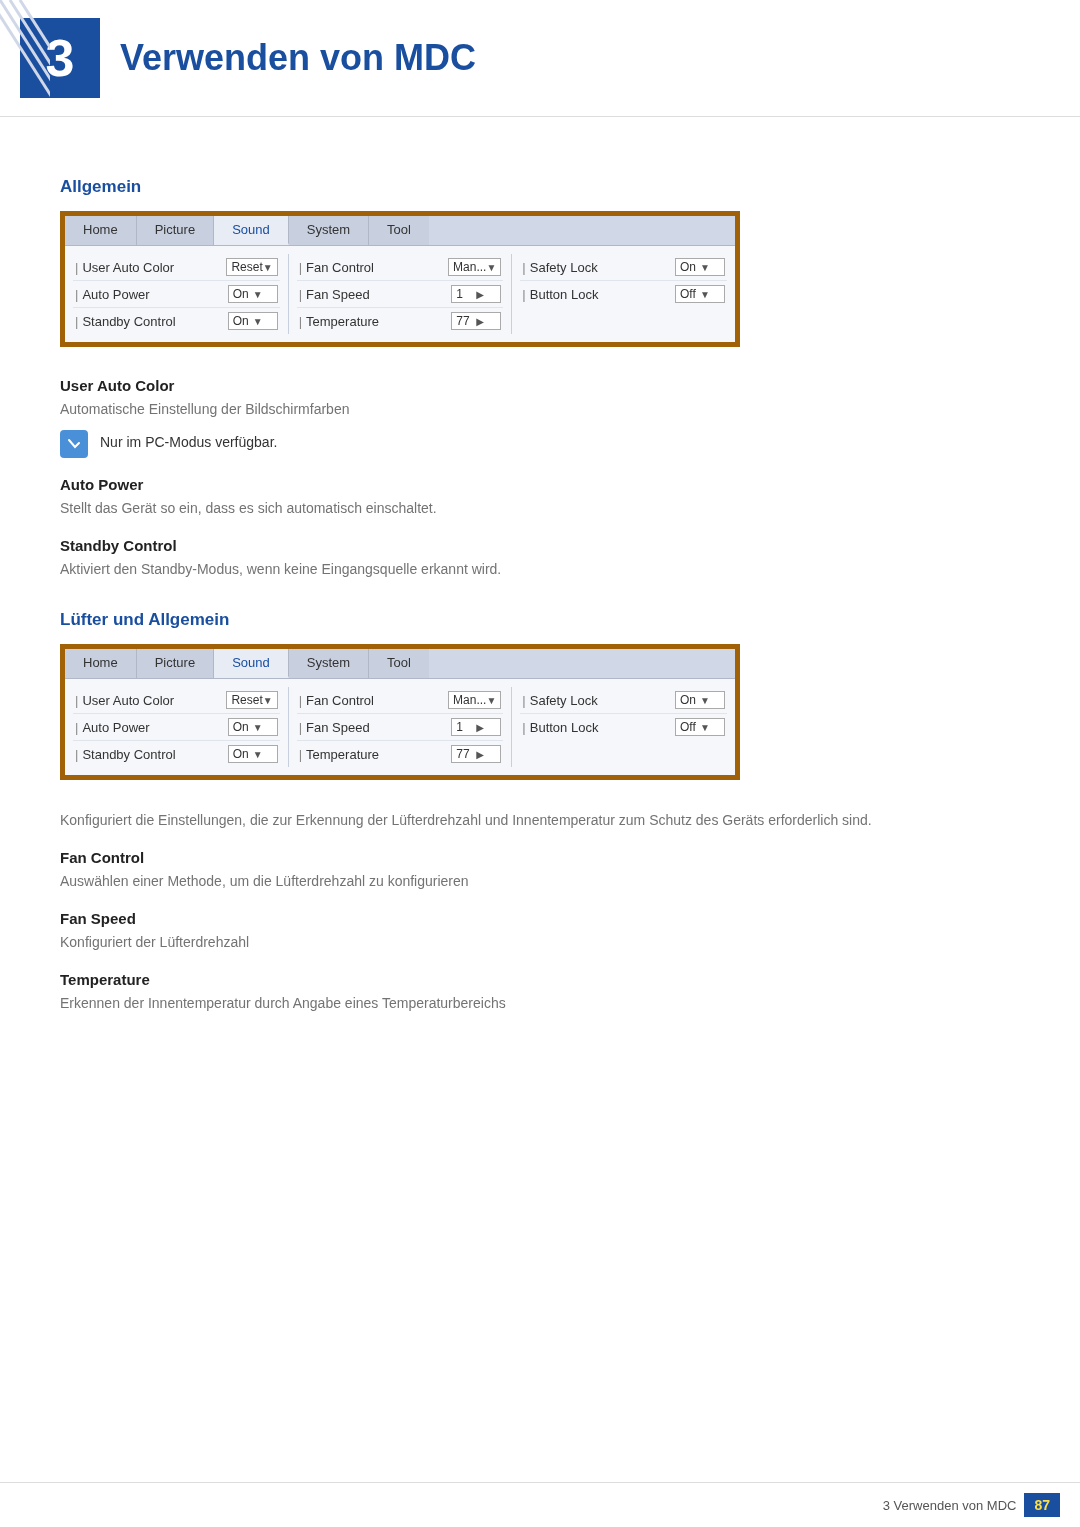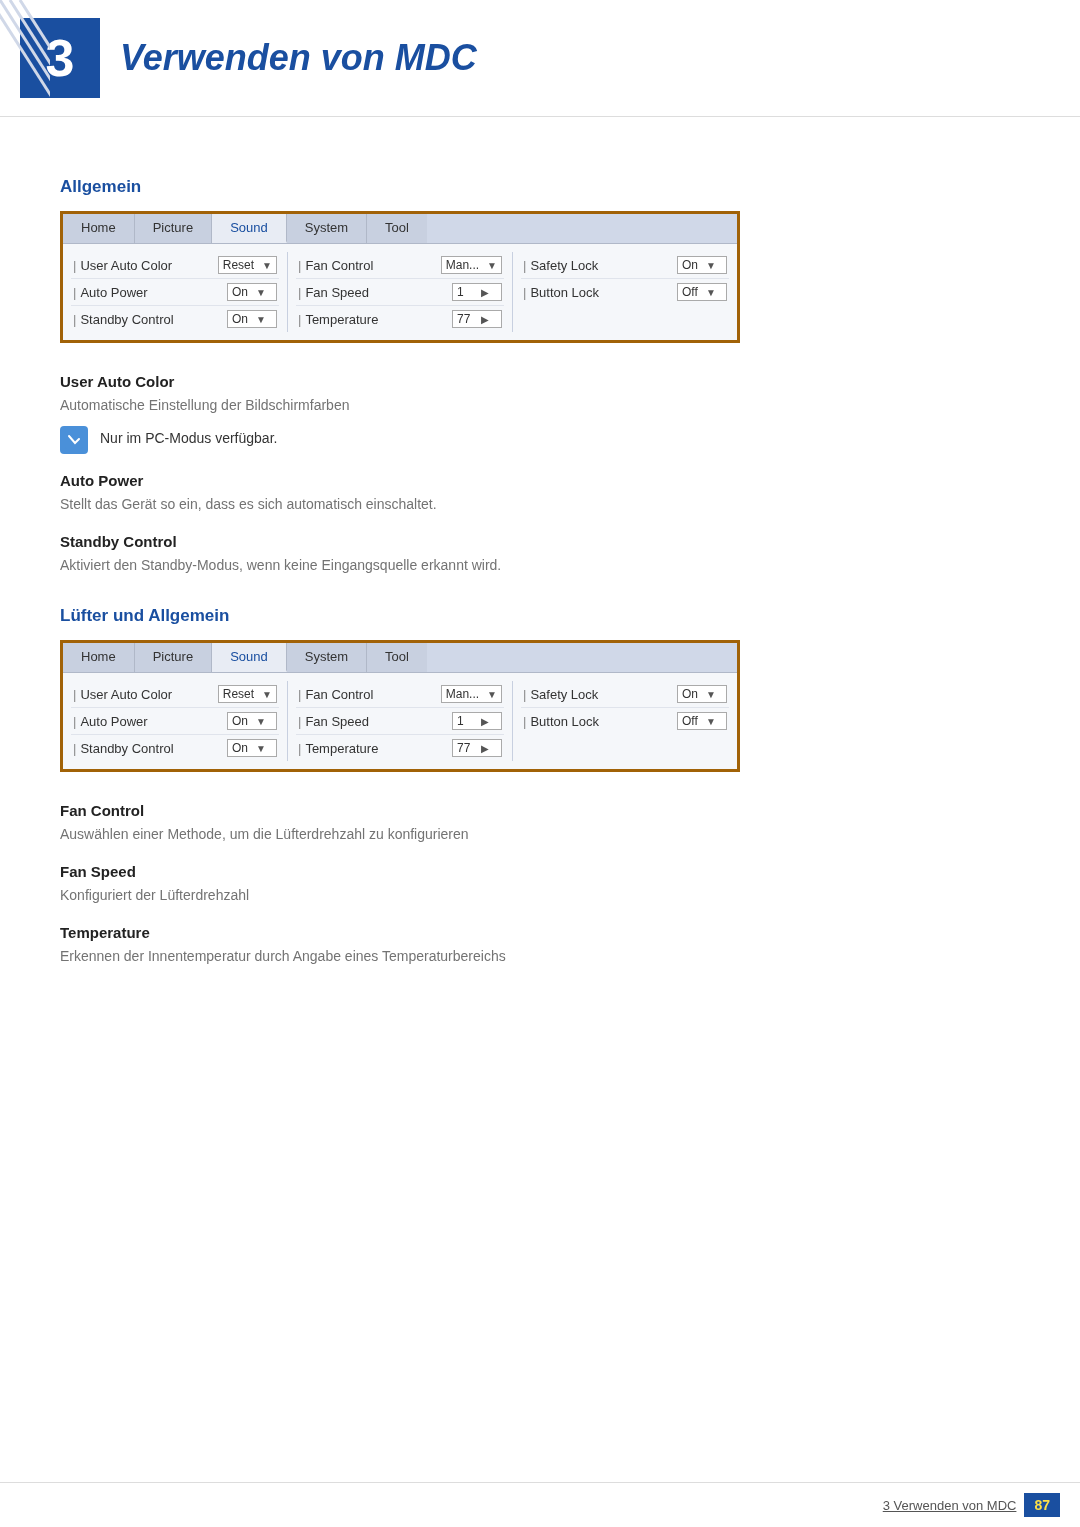--- a/index.html
+++ b/index.html
@@ -31,40 +31,39 @@
       display: flex;
       align-items: center;
       justify-content: center;
       margin-right: 20px;
       flex-shrink: 0;
     }
     .chapter-title {
       font-size: 36px;
       font-weight: bold;
       color: #1a4fa0;
-      font-style: italic;
     }
 
     
     .content {
       padding: 20px 60px 60px 60px;
     }
 
     
     .section-heading {
       color: #1a4fa0;
       font-size: 17px;
       font-weight: bold;
       margin-bottom: 14px;
       margin-top: 30px;
     }
 
     
     .ui-panel {
-      border: 3px solid #a16207;
+      border: 5px solid #a16207;
       background: #f5f7fa;
       margin-bottom: 30px;
       width: 680px;
     }
     .ui-panel-tabs {
       display: flex;
       background: #d0d8e8;
       border-bottom: 1px solid #b0b8c8;
     }
     .ui-tab {
@@ -115,21 +114,20 @@
     }
 
     .ui-select {
       display: flex;
       align-items: center;
       border: 1px solid #aaa;
       background: white;
       padding: 1px 4px;
       font-size: 12px;
       min-width: 50px;
-      gap: 8px;
     }
     .ui-select span { flex: 1; }
     .ui-select-arrow {
       font-size: 10px;
       color: #555;
     }
 
     
     .para {
       font-size: 14px;
@@ -182,21 +180,20 @@
       justify-content: flex-end;
       align-items: center;
       padding: 10px 20px;
       border-top: 1px solid #ddd;
       background: white;
     }
     .footer-text {
       font-size: 13px;
       color: #555;
       margin-right: 8px;
-      text-decoration: underline;
     }
     .footer-page-num {
       background: #1a4fa0;
       color: #fde047;
       font-size: 14px;
       font-weight: bold;
       padding: 4px 10px;
     }
 
     
@@ -403,20 +400,21 @@
           <span class="ui-row-label">Button Lock</span>
           <div class="ui-select">
             <span>Off</span>
             <span class="ui-select-arrow">▼</span>
           </div>
         </div>
       </div>
     </div>
   </div>
 
+  <p class="para">Konfiguriert die Einstellungen, die zur Erkennung der Lüfterdrehzahl und Innentemperatur zum Schutz des Geräts erforderlich sind.</p>
 
   <div class="sub-heading">Fan Control</div>
   <p class="para">Auswählen einer Methode, um die Lüfterdrehzahl zu konfigurieren</p>
 
   <div class="sub-heading">Fan Speed</div>
   <p class="para">Konfiguriert der Lüfterdrehzahl</p>
 
   <div class="sub-heading">Temperature</div>
   <p class="para">Erkennen der Innentemperatur durch Angabe eines Temperaturbereichs</p>
 

